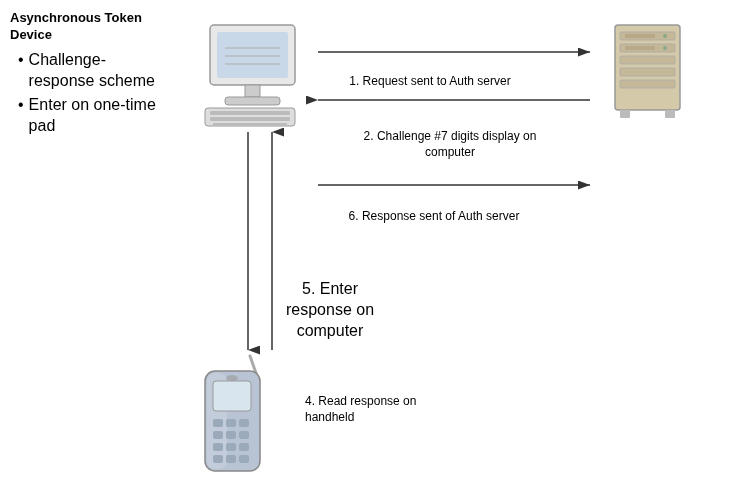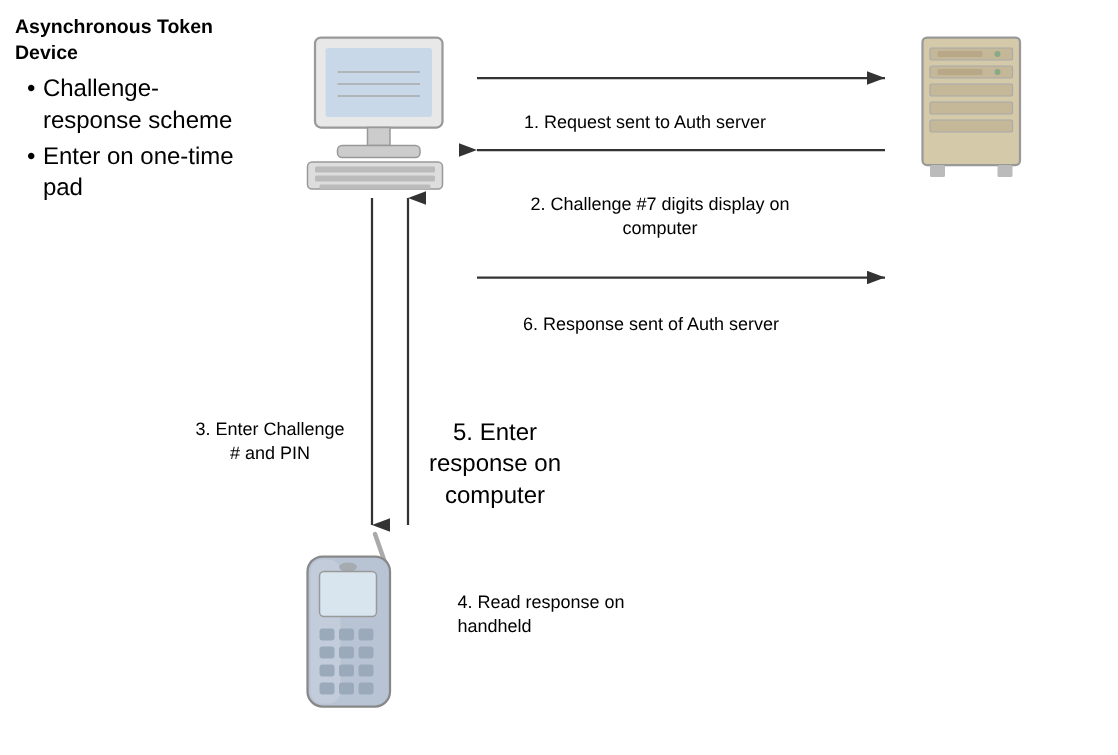--- a/index.html
+++ b/index.html
@@ -100,21 +100,21 @@
       position: absolute;
       top: 30px;
       left: 330px;
       width: 200px;
       text-align: center;
       font-size: 12px;
     }
     .step-2 {
       position: absolute;
       top: 85px;
-      left: 330px;
+      left: 340px;
       width: 220px;
       text-align: center;
       font-size: 12px;
     }
     .step-6 {
       position: absolute;
       top: 165px;
       left: 324px;
       width: 220px;
       text-align: center;
@@ -269,23 +269,20 @@
   </div>
 
   <div class="step-2 arrow-label">
     <span>2. Challenge #7 digits display on computer</span>
   </div>
 
   <div class="step-6 arrow-label">
     <span>6. Response sent of Auth server</span>
   </div>
 
-  <div class="step-3 arrow-label">
-    <span>3. Enter Challenge # and PIN</span>
-  </div>
 
   <div class="step-5 arrow-label">
     <span>5. Enter response on computer</span>
   </div>
 
   <div class="step-4 arrow-label">
     <span>4. Read response on handheld</span>
   </div>
 
 </div>

